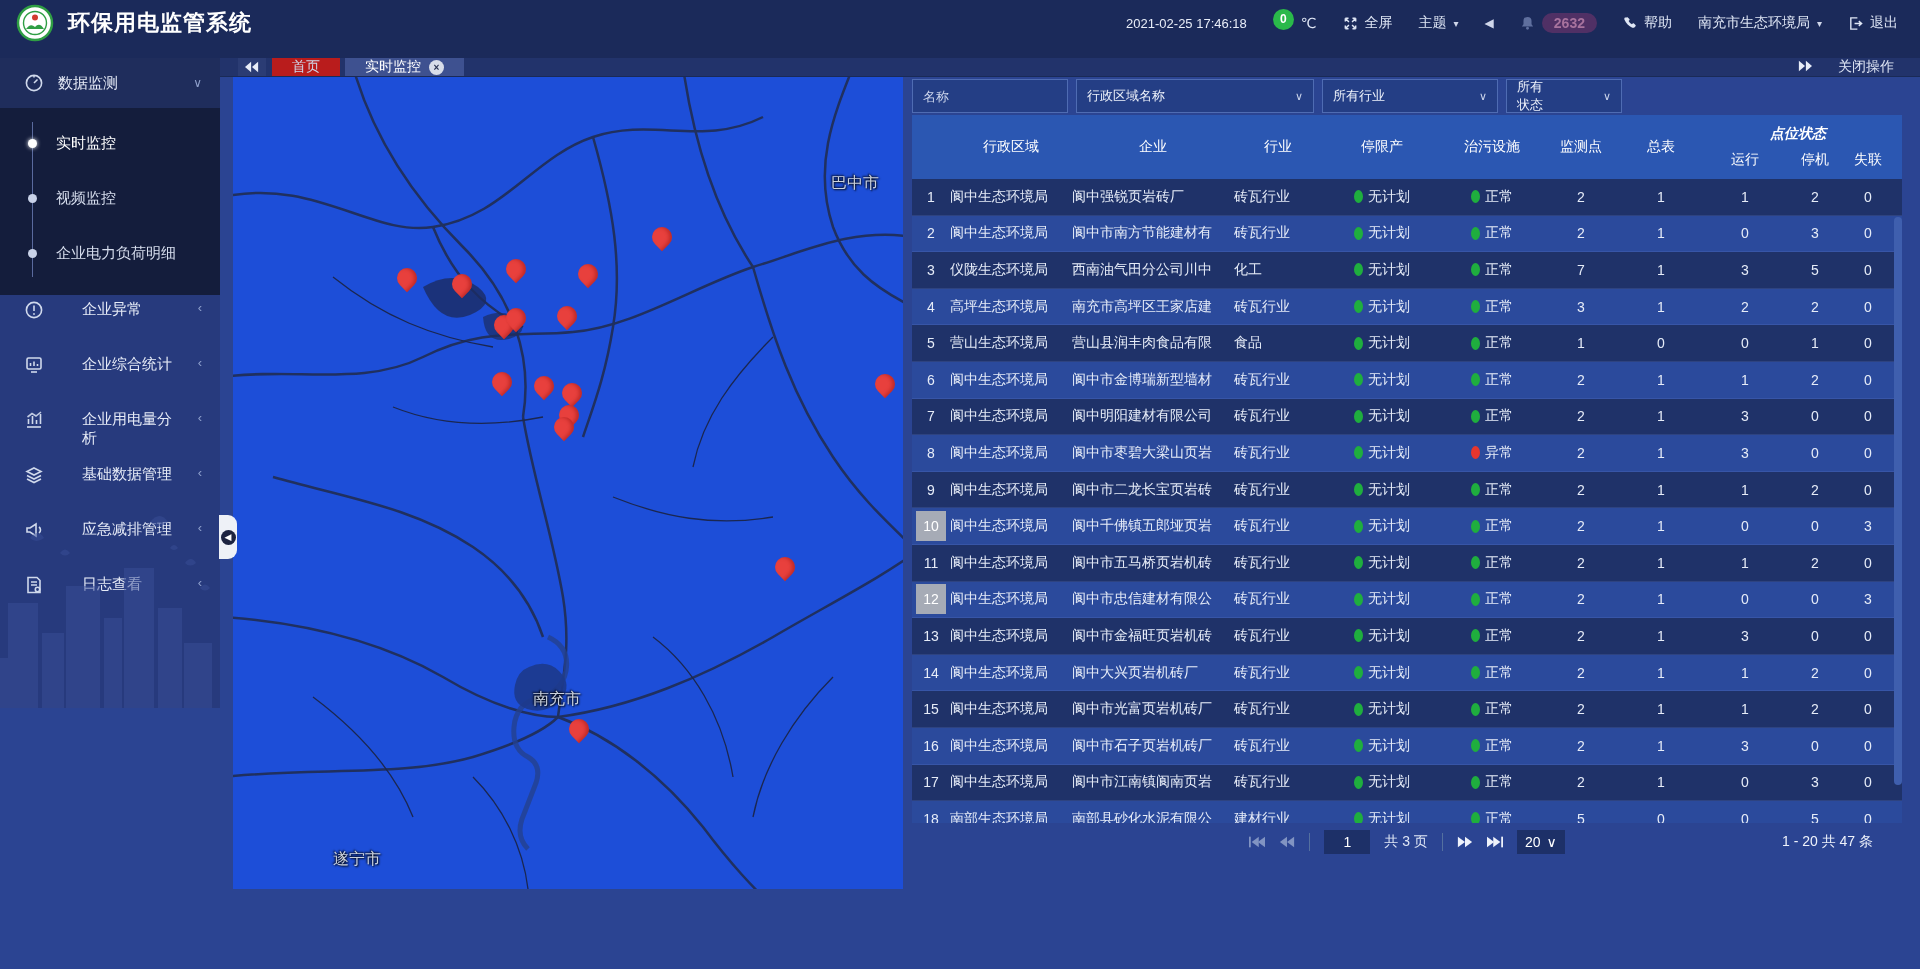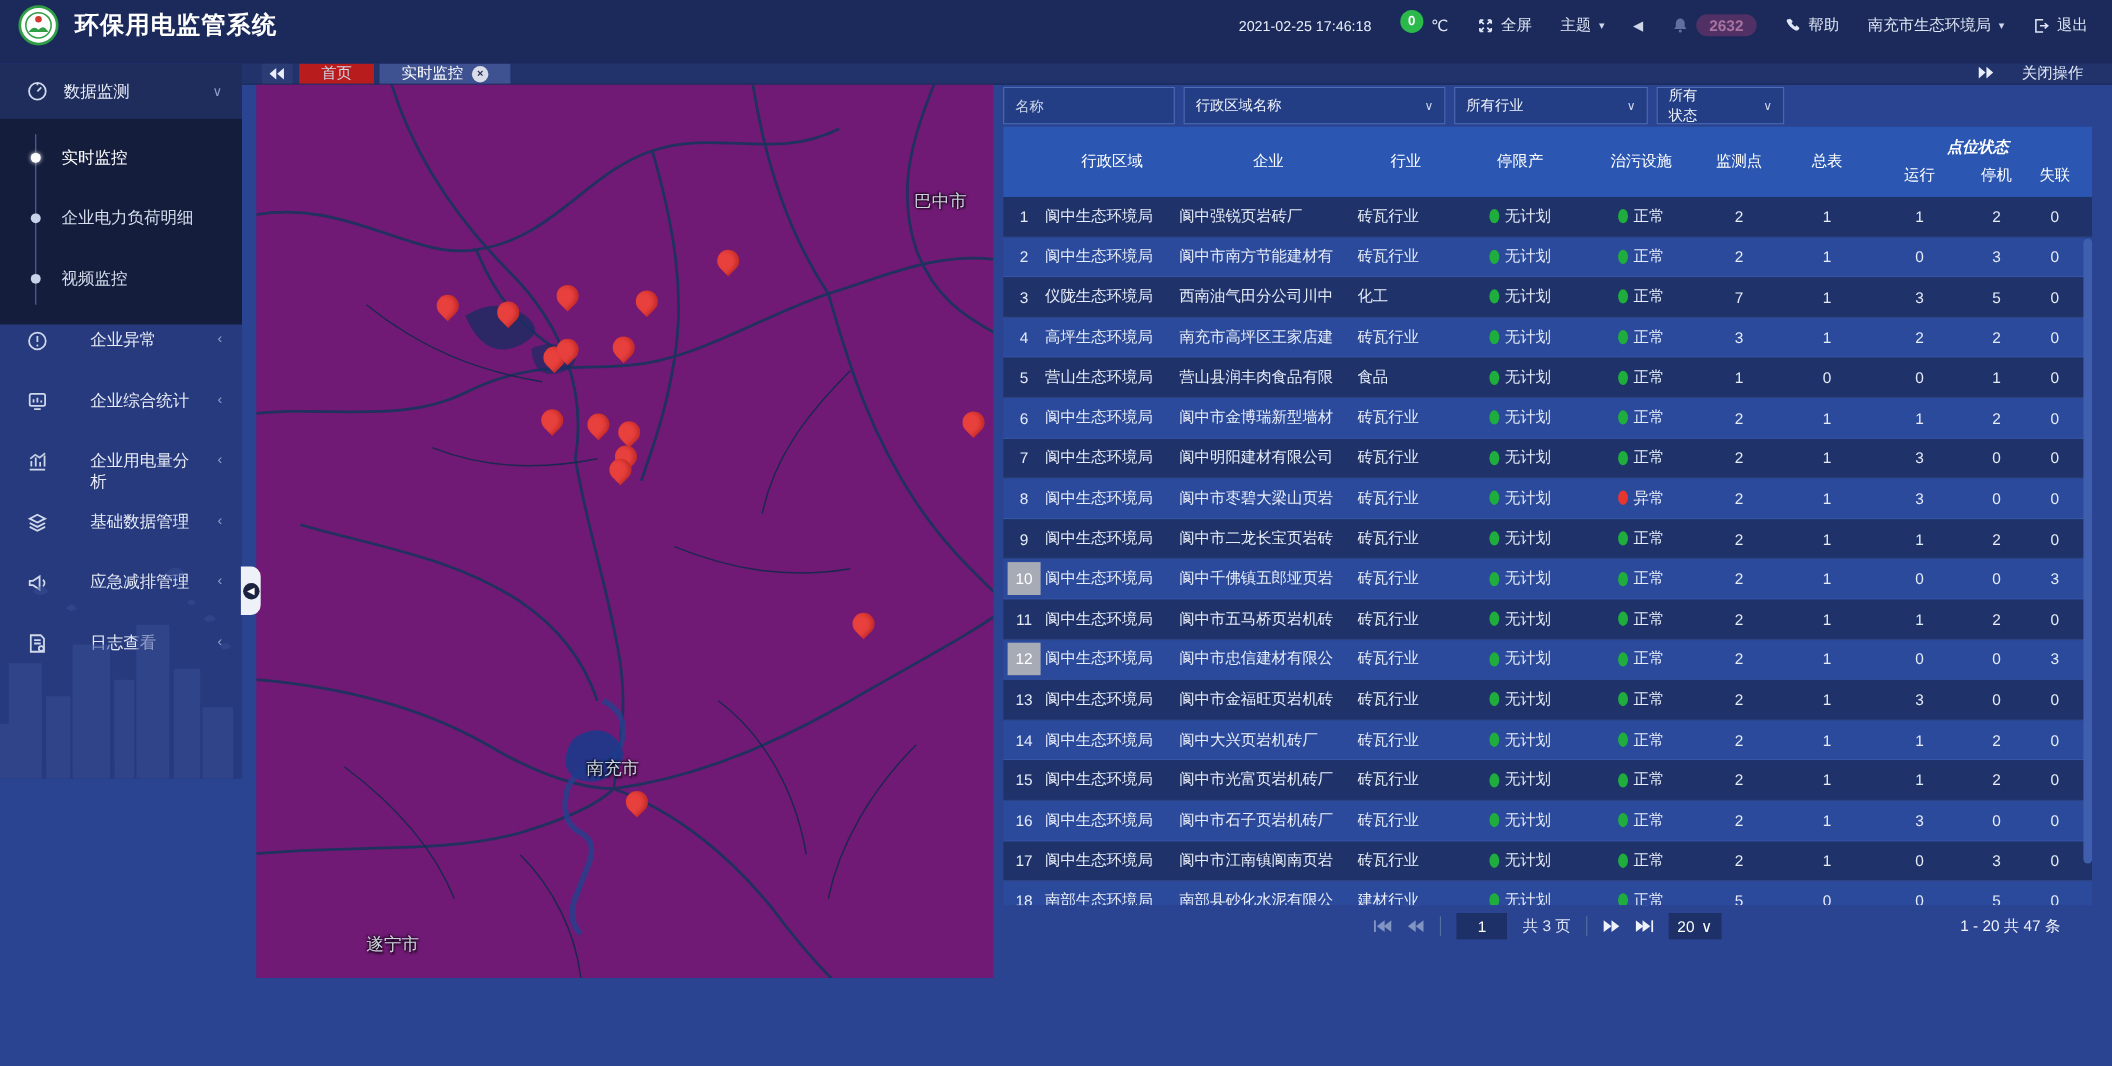--- a/index.html
+++ b/index.html
@@ -58,21 +58,21 @@
   .tab-close { width:15px; height:15px; border-radius:50%; background:#d8dde9; color:#27304f; font-size:10px; font-weight:bold;
                display:flex; align-items:center; justify-content:center; }
   .strip-right { margin-left:auto; display:flex; align-items:center; gap:26px; padding-right:26px; color:#dfe6f5; font-size:14px; }
 
   .statsbar { height:35px; display:flex; align-items:center; gap:62px; padding-left:15px; font-size:14px; color:#eef2fb; }
   .stat b { font-weight:normal; }
 
   .content { flex:1; display:flex; padding-left:13px; position:relative; }
 
   
-  .map { width:670px; height:812px; flex:none; background:#701a75; position:relative; overflow:hidden; }
+  .map { width:670px; height:812px; flex:none; background:#1d4ed8; position:relative; overflow:hidden; }
   .map svg.roads { position:absolute; inset:0; }
   .pin { position:absolute; width:20px; height:20px; background:#e8403d; border-radius:50% 50% 50% 0;
          transform:rotate(-45deg); box-shadow:inset -2px -2px 4px rgba(120,0,0,.35); z-index:5; }
   .city-label { position:absolute; font-size:16px; color:#ccd3de; text-shadow:1px 1px 2px #000, -1px -1px 2px #000; z-index:4; white-space:nowrap; }
 
   
   .panel { width:990px; margin-left:9px; height:784px; display:flex; flex-direction:column; }
   .filterbar { height:38px; display:flex; align-items:center; gap:8px; }
   .f-field { height:28px; background:#243e85; border:1px solid #4f6cb3; color:#eef2fb; font-size:13px;
              display:flex; align-items:center; padding:16px 10px; }
@@ -194,25 +194,25 @@
           <span>数据监测</span>
           <span class="chev">∨</span>
         </div>
         <div class="submenu">
           <div class="sub-item active">
             <span class="dot"></span>
             <span>实时监控</span>
           </div>
           <div class="sub-item">
             <span class="dot"></span>
-            <span>企业电力负荷明细</span>
+            <span>视频监控</span>
           </div>
           <div class="sub-item">
             <span class="dot"></span>
-            <span>视频监控</span>
+            <span>企业电力负荷明细</span>
           </div>
         </div>
         <div class="menu-gap"></div>
         <div class="top-item">
           <span class="mi">
             <svg viewBox="0 0 20 20" fill="none" stroke="currentColor" stroke-width="1.6">
               <circle cx="10" cy="10" r="7.6"></circle>
               <path d="M10 5.5 v5.5"></path>
               <circle cx="10" cy="14" r="0.9" fill="currentColor" stroke="none"></circle>
             </svg>

